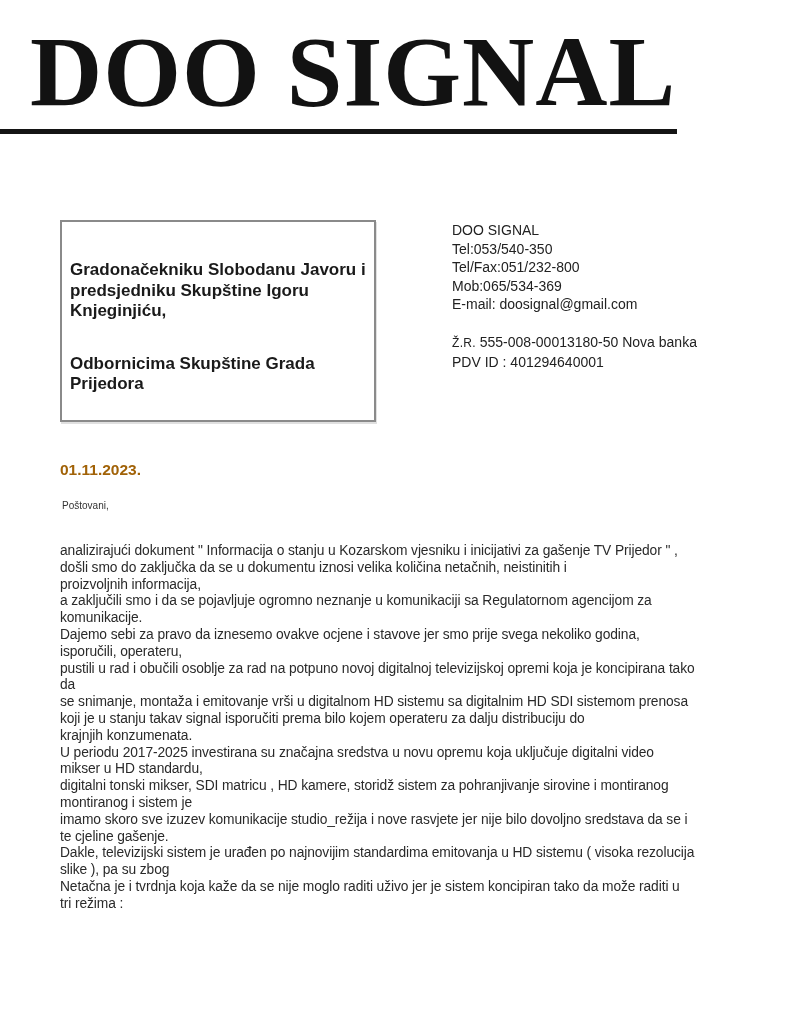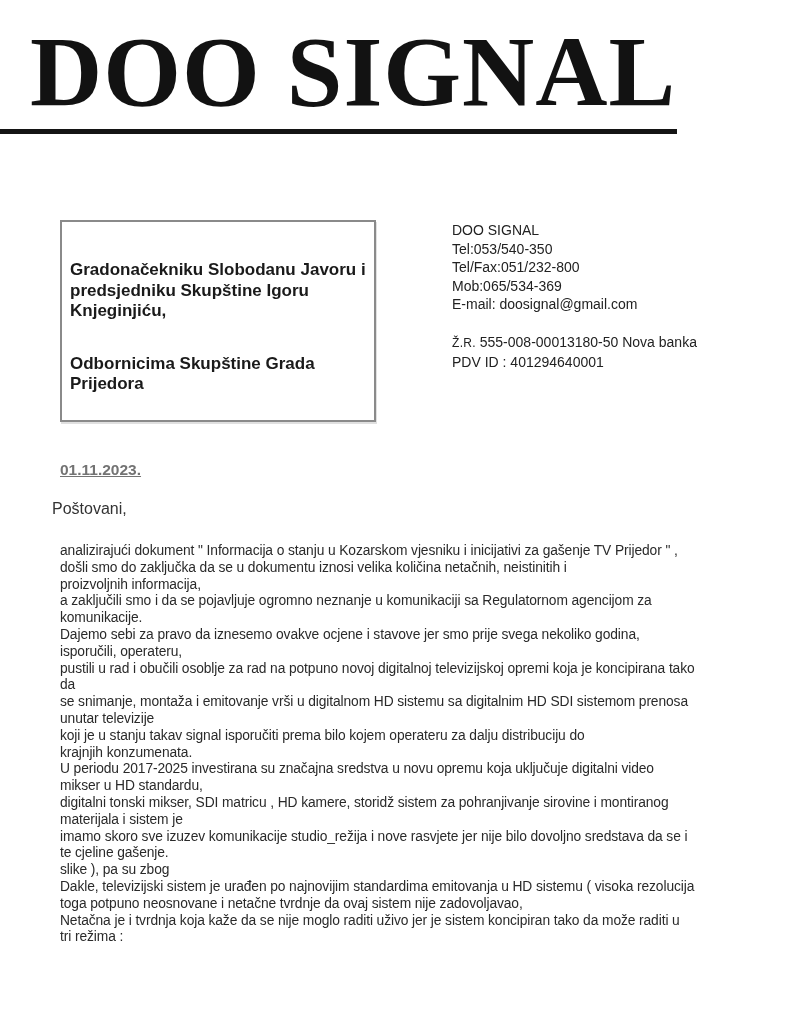--- a/index.html
+++ b/index.html
@@ -52,25 +52,25 @@
     font-size:14px; line-height:18.6px;
     color:#222222;
   }
   .sender-block .sline { white-space:nowrap; }
   .sender-spacer { height:19px; }
   .zr-prefix { font-size:12px; letter-spacing:0.3px;text-align:center; }
 
   
   .date-line {
     position:absolute; left:60px; top:461px;
-    font-weight:700; font-size:15.5px; color:#737373;text-decoration:underline;
+    font-weight:700; font-size:15.5px; color:#a16207;
   }
   .salutation {
-    position:absolute; left:52px; top:500px;
-    font-size:16px; color:#333333;
+    position:absolute; left:62px; top:500px;
+    font-size:10px; color:#333333;
   }
   .letter-body {
     position:absolute; left:60px; top:543px;
     width:690px;
     font-size:13.8px; line-height:16.8px;
     color:#2a2a2a;
   }
   .letter-body .bl { white-space:nowrap; letter-spacing:-0.1px; }
 </style>
 </head>
@@ -105,29 +105,27 @@
     <div class="bl">analizirajući dokument " Informacija o stanju u Kozarskom vjesniku i inicijativi za gašenje TV Prijedor " ,</div>
     <div class="bl">došli smo do zaključka da se u dokumentu iznosi velika količina netačnih, neistinitih i</div>
     <div class="bl">proizvoljnih informacija,</div>
     <div class="bl">a zaključili smo i da se pojavljuje ogromno neznanje u komunikaciji sa Regulatornom agencijom za</div>
     <div class="bl">komunikacije.</div>
     <div class="bl">Dajemo sebi za pravo da iznesemo ovakve ocjene i stavove jer smo prije svega nekoliko godina,</div>
     <div class="bl">isporučili, operateru,</div>
     <div class="bl">pustili u rad i obučili osoblje za rad na potpuno novoj digitalnoj televizijskoj opremi koja je koncipirana tako</div>
     <div class="bl">da</div>
     <div class="bl">se snimanje, montaža i emitovanje vrši u digitalnom HD sistemu sa digitalnim HD SDI sistemom prenosa</div>
-    <div class="bl">unutar televizije</div>
     <div class="bl">koji je u stanju takav signal isporučiti prema bilo kojem operateru za dalju distribuciju do</div>
     <div class="bl">krajnjih konzumenata.</div>
     <div class="bl">U periodu 2017-2025 investirana su značajna sredstva u novu opremu koja uključuje digitalni video</div>
     <div class="bl">mikser u HD standardu,</div>
     <div class="bl">digitalni tonski mikser, SDI matricu , HD kamere, storidž sistem za pohranjivanje sirovine i montiranog</div>
-    <div class="bl">materijala i sistem je</div>
+    <div class="bl">montiranog i sistem je</div>
     <div class="bl">imamo skoro sve izuzev komunikacije studio_režija i nove rasvjete jer nije bilo dovoljno sredstava da se i</div>
     <div class="bl">te cjeline gašenje.</div>
+    <div class="bl">Dakle, televizijski sistem je urađen po najnovijim standardima emitovanja u HD sistemu ( visoka rezolucija</div>
     <div class="bl">slike ), pa su zbog</div>
-    <div class="bl">Dakle, televizijski sistem je urađen po najnovijim standardima emitovanja u HD sistemu ( visoka rezolucija</div>
-    <div class="bl">toga potpuno neosnovane i netačne tvrdnje da ovaj sistem nije zadovoljavao,</div>
     <div class="bl">Netačna je i tvrdnja koja kaže da se nije moglo raditi uživo jer je sistem koncipiran tako da može raditi u</div>
     <div class="bl">tri režima :</div>
   </div>
 
 </div>
 
 </body></html>

